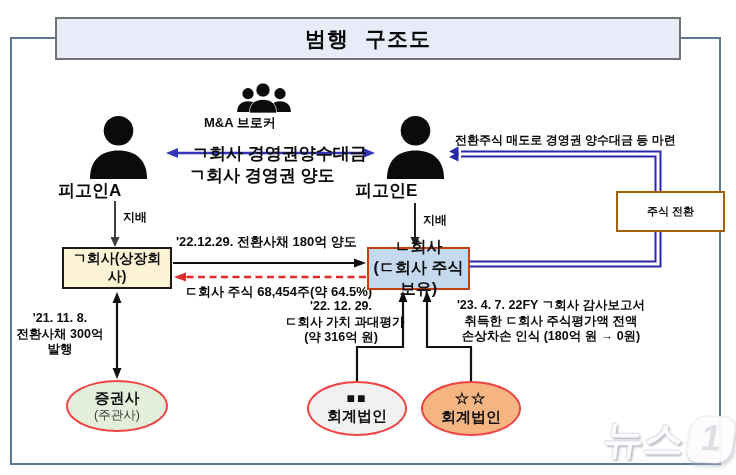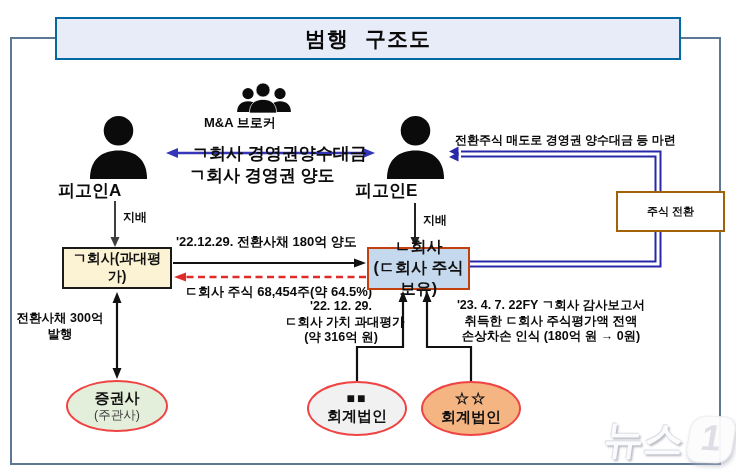--- a/index.html
+++ b/index.html
@@ -4,21 +4,21 @@
 <style>
   html,body{margin:0;padding:0;background:#ffffff;}
   #stage{
     position:relative;width:736px;height:475px;overflow:hidden;
     font-family:"Liberation Sans",sans-serif;background:#ffffff;color:#111;
   }
   .abs{position:absolute;}
   
   #outer-frame{left:10px;top:37px;width:711px;height:428px;border:2px solid #5C7894;box-sizing:border-box;background:transparent;}
   
-  #title-box{left:55px;top:17px;width:626px;height:43px;box-sizing:border-box;background:#E8ECF8;border:2px solid #0369a1;z-index:4;
+  #title-box{left:55px;top:17px;width:626px;height:43px;box-sizing:border-box;background:#E8ECF8;border:2px solid #737373;z-index:4;
     display:flex;align-items:center;justify-content:center;font-size:21px;font-weight:bold;letter-spacing:1px;word-spacing:9px;color:#0a0a0a;}
   
   #lines{left:0;top:0;z-index:2;}
   
   .lbl{z-index:3;white-space:nowrap;font-weight:bold;color:#0b0b0b;}
   .ctr{}
   .rgt{text-align:right;}
   .name{font-size:17px;}
   .small{font-size:17px;margin-top:8px;}
   .tiny{font-size:12px;}
@@ -128,36 +128,37 @@
 
   <div class="abs lbl small ctr" style="left:192px;top:134px;width:160px;">ㄱ회사 경영권양수대금</div>
   <div class="abs lbl small ctr" style="left:189px;top:156px;width:160px;">ㄱ회사 경영권 양도</div>
   <div class="abs lbl tiny" style="left:123px;top:209px;">지배</div>
   <div class="abs lbl tiny" style="left:423px;top:212px;">지배</div>
   <div class="abs lbl ctr" style="left:455px;top:132px;width:248px;font-size:12px;">전환주식 매도로 경영권 양수대금 등 마련</div>
   <div class="abs lbl ctr" style="left:176px;top:233px;width:190px;font-size:13px;">'22.12.29. 전환사채 180억 양도</div>
   <div class="abs lbl ctr" style="left:185px;top:283px;width:200px;font-size:13px;">ㄷ회사 주식 68,454주(약 64.5%)</div>
 
   <div class="abs block rgt" style="left:14px;top:311px;width:92px;">
+    <div>'21. 11. 8.</div>
     <div>전환사채 300억</div>
     <div>발행</div>
   </div>
   <div class="abs block rgt" style="left:285px;top:299px;width:112px;">
     <div>'22. 12. 29.</div>
     <div>ㄷ회사 가치 과대평가</div>
     <div>(약 316억 원)</div>
   </div>
   <div class="abs block" style="left:431px;top:298px;width:240px;">
     <div>'23. 4. 7. 22FY ㄱ회사 감사보고서</div>
     <div>취득한 ㄷ회사 주식평가액 전액</div>
     <div>손상차손 인식 (180억 원 → 0원)</div>
   </div>
 
   <div class="abs node" id="box-company-g">
-    <span>ㄱ회사(과대평가)</span>
+    <span>ㄱ회사(상장회사)</span>
   </div>
   <div class="abs node" id="box-company-n">
     <span>ㄴ회사</span>
     <span>(ㄷ회사 주식 보유)</span>
   </div>
   <div class="abs node" id="box-stock-conversion">
     <span>주식 전환</span>
   </div>
 
   <div class="abs ellipse" id="ellipse-securities">

